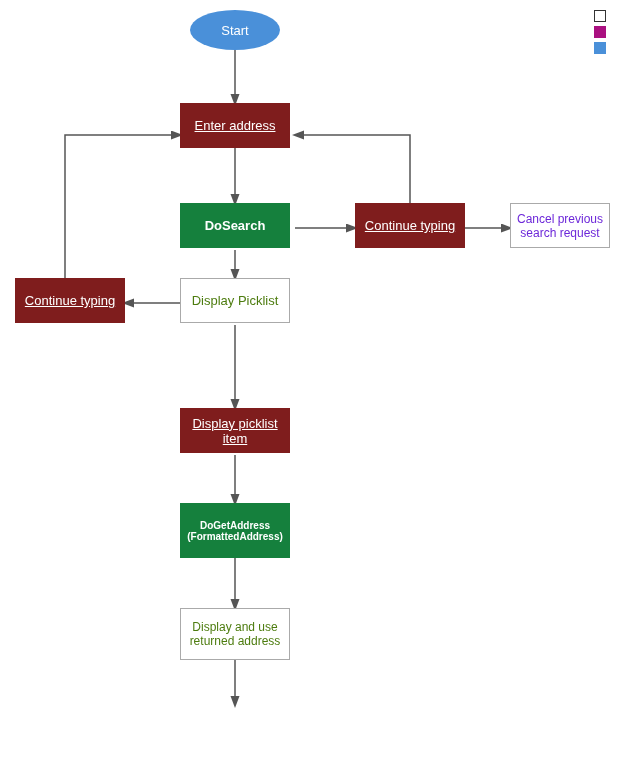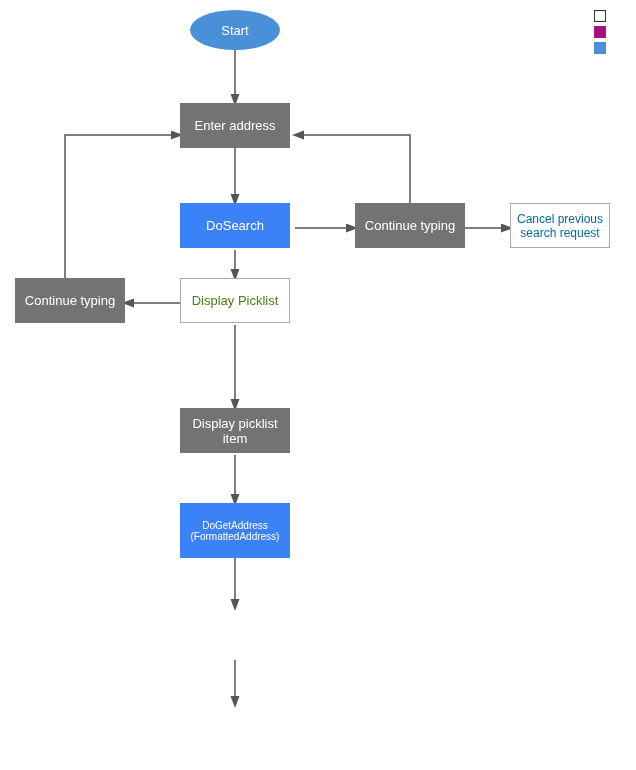--- a/index.html
+++ b/index.html
@@ -30,31 +30,33 @@
 
     .node-oval {
       border-radius: 50%;
       background: #4a90d9;
       color: #fff;
       width: 90px;
       height: 40px;
     }
 
     .node-rect-blue {
-      background: #737373;
+      background: #7f1d1d;
       color: #fff;
       width: 110px;
       height: 45px;
+      text-decoration: underline;
     }
 
     .node-rect-magenta {
-      background: #3b82f6;
+      background: #15803d;
       color: #fff;
       width: 110px;
       height: 45px;
+      font-weight: bold;
     }
 
     .node-rect-white {
       background: #fff;
       color: #4d7c0f;
       border: 1px solid #aaa;
       width: 110px;
       height: 45px;
     }
 
@@ -84,21 +86,21 @@
       position: absolute;
       top: 0;
       left: 0;
       width: 636px;
       height: 770px;
       pointer-events: none;
     }
 
     .node-rect-cancel {
       background: #fff;
-      color: #0369a1;
+      color: #6d28d9;
       border: 1px solid #aaa;
       width: 100px;
       height: 45px;
       font-size: 12px;
     }
   </style>
 </head>
 <body>
 
 <div class="diagram">
@@ -164,20 +166,23 @@
   </div>
 
   <div class="node node-rect-blue" style="left: 180px; top: 408px;">
     <span>Display picklist item</span>
   </div>
 
   <div class="node node-rect-magenta" style="left: 180px; top: 503px; height: 55px;">
     <span style="font-size:10px;">DoGetAddress (FormattedAddress)</span>
   </div>
 
+  <div class="node node-rect-white" style="left: 180px; top: 608px; height: 52px;">
+    <span style="font-size:12px;">Display and use returned address</span>
+  </div>
 
 
   <div class="legend">
     <div class="legend-item">
       <div class="legend-box" style="background:#fff; border:1px solid #333;"></div>
     </div>
     <div class="legend-item">
       <div class="legend-box" style="background:#aa1080;"></div>
     </div>
     <div class="legend-item">

